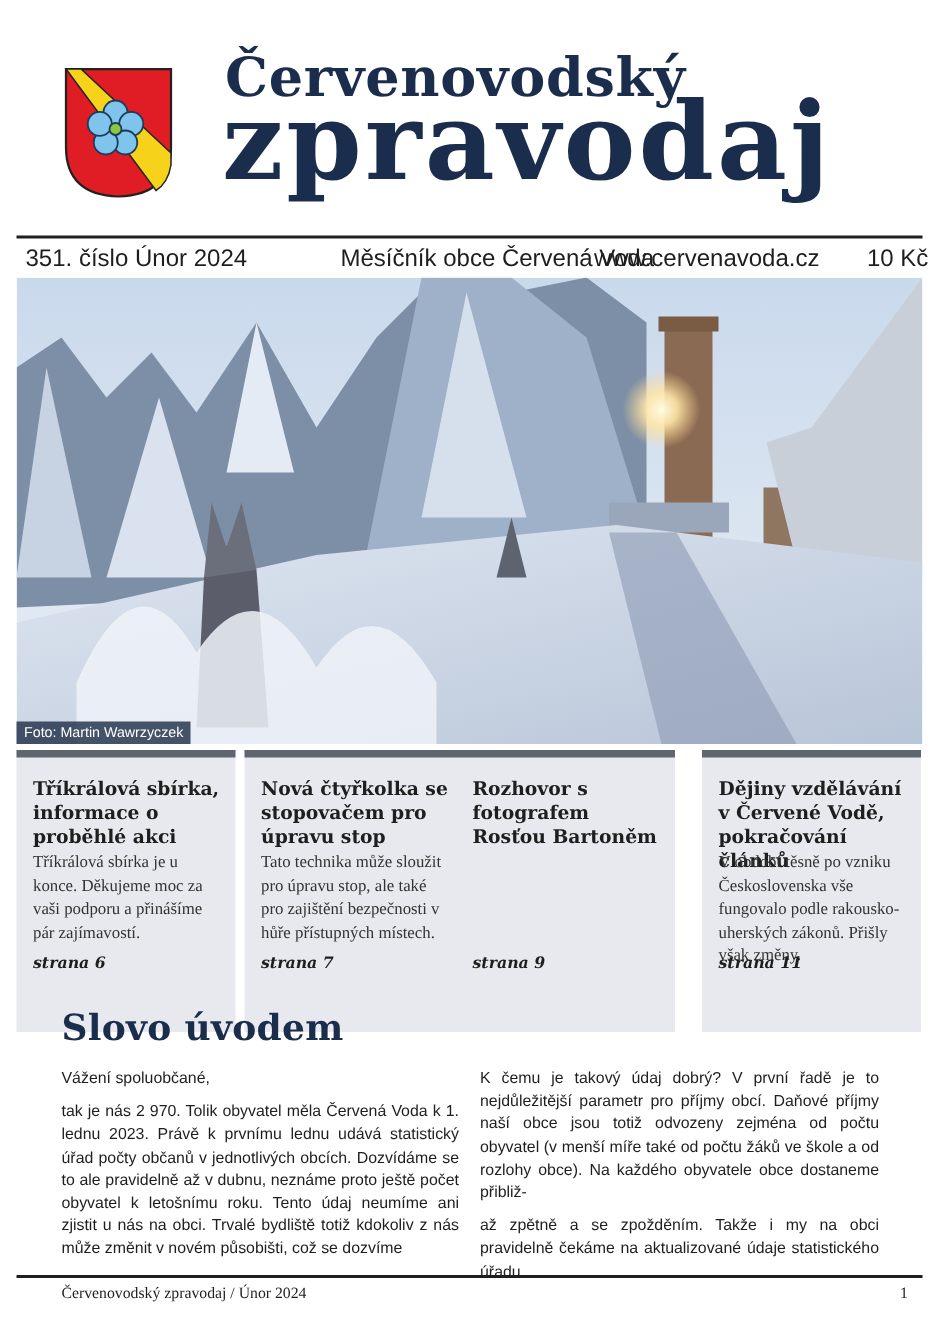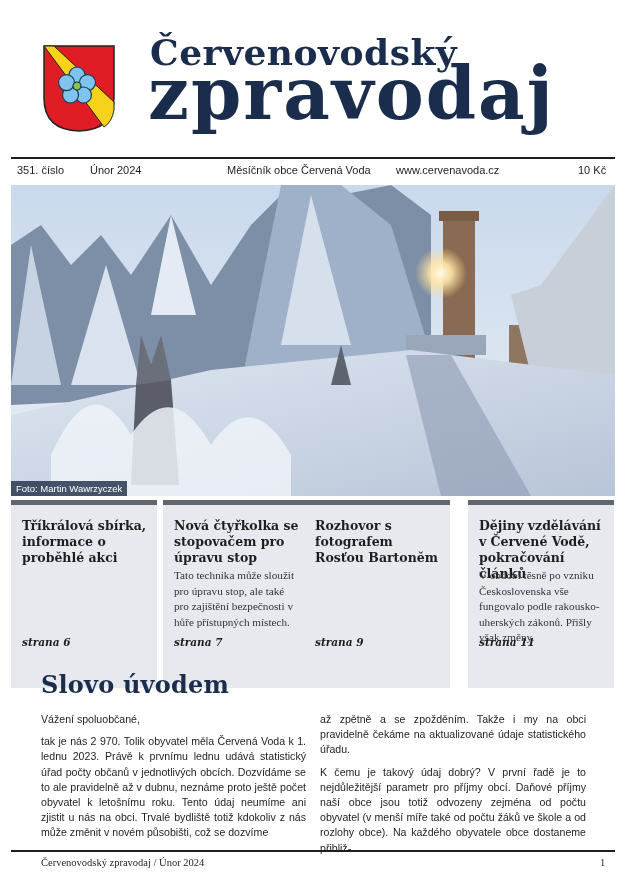--- a/index.html
+++ b/index.html
@@ -7,21 +7,21 @@
   body { position: relative; font-family: "Liberation Sans", sans-serif; color: #1e1e1e; }
 
   .masthead { position: absolute; left: 0; top: 0; width: 628px; height: 158px; padding-left: 38px; }
   .crest { position: absolute; left: 42px; top: 44px; width: 74px; height: 88px; }
   .title1 { position: absolute; left: 150px; top: 34px; font-family: "DejaVu Serif", serif; font-weight: bold;
             font-size: 36px; color: #1b2d4c; letter-spacing: 0.5px; line-height: 1; }
   .title2 { position: absolute; left: 148px; top: 58px; font-family: "DejaVu Serif", serif; font-weight: bold;
             font-size: 72px; color: #1b2d4c; letter-spacing: 2px; line-height: 1; }
 
   .rule-top { position: absolute; left: 11px; top: 157px; width: 604px; height: 2px; background: #1e1e1e; }
-  .infobar { position: absolute; left: 0; top: 160px; width: 628px; height: 22px; font-size: 11px; color: #1e1e1e; text-align: center; }
+  .infobar { position: absolute; left: 0; top: 160px; width: 628px; height: 22px; font-size: 16px; color: #1e1e1e; text-align: center; }
   .infobar span { position: absolute; top: 4px; white-space: nowrap; }
 
   .photo { position: absolute; left: 11px; top: 185px; width: 604px; height: 311px; overflow: hidden; }
   .photo svg { display: block; }
   .caption { position: absolute; left: 11px; top: 481px; background: rgba(40,55,80,0.85); color: #fff;
              font-size: 9.5px; padding: 2px 5px; white-space: nowrap; }
 
   .card { position: absolute; top: 500px; height: 188px; background: #e8e9ee; }
   .card .bar { position: absolute; left: 0; top: 0; width: 100%; height: 5px; background: #5f666e; }
   .card h3 { position: absolute; left: 11px; top: 18px; right: 8px; font-family: "DejaVu Serif", serif; font-weight: bold;
@@ -107,20 +107,21 @@
     <path d="M125,200 L130,150 L140,180 L150,150 L160,195 Z" fill="#6b6f7c"></path>
     <path d="M320,200 L330,160 L340,200 Z" fill="#5e6370"></path>
     <path d="M40,270 Q80,180 120,250 Q160,190 200,260 Q240,200 280,270 L280,311 L40,311 Z" fill="#eef2f8" opacity="0.85"></path>
   </svg>
 </div>
 <div class="caption">Foto: Martin Wawrzyczek</div>
 
 <div class="card" style="left:11px; width:146px;">
   <div class="bar"></div>
   <h3>Tříkrálová sbírka, informace o proběhlé akci</h3>
+  <p>Tříkrálová sbírka je u konce. Děkujeme moc za vaši podporu a přinášíme pár zajímavostí.</p>
   <div class="page">strana 6</div>
 </div>
 <div class="card" style="left:163px; width:146px;padding-left:22px;">
   <div class="bar"></div>
   <h3>Nová čtyřkolka se stopovačem pro úpravu stop</h3>
   <p>Tato technika může sloužit pro úpravu stop, ale také pro zajištění bezpečnosti v hůře přístupných místech.</p>
   <div class="page">strana 7</div>
 </div>
 <div class="card" style="left:304px; width:146px;">
   <div class="bar"></div>
@@ -134,19 +135,19 @@
   <div class="page">strana 11</div>
 </div>
 
 <div class="section-title">Slovo úvodem</div>
 
 <div class="col col-left">
   <p>Vážení spoluobčané,</p>
   <p>tak je nás 2 970. Tolik obyvatel měla Červená Voda k 1. lednu 2023. Právě k prvnímu lednu udává statistický úřad počty občanů v jednotlivých obcích. Dozvídáme se to ale pravidelně až v dubnu, neznáme proto ještě počet obyvatel k letošnímu roku. Tento údaj neumíme ani zjistit u nás na obci. Trvalé bydliště totiž kdokoliv z nás může změnit v novém působišti, což se dozvíme</p>
 </div>
 <div class="col col-right">
+  <p>K čemu je takový údaj dobrý? V první řadě je to nejdůležitější parametr pro příjmy obcí. Daňové příjmy naší obce jsou totiž odvozeny zejména od počtu obyvatel (v menší míře také od počtu žáků ve škole a od rozlohy obce). Na každého obyvatele obce dostaneme přibliž-</p>
   <p>až zpětně a se zpožděním. Takže i my na obci pravidelně čekáme na aktualizované údaje statistického úřadu.</p>
-  <p>K čemu je takový údaj dobrý? V první řadě je to nejdůležitější parametr pro příjmy obcí. Daňové příjmy naší obce jsou totiž odvozeny zejména od počtu obyvatel (v menší míře také od počtu žáků ve škole a od rozlohy obce). Na každého obyvatele obce dostaneme přibliž-</p>
 </div>
 
 <div class="rule-bottom"></div>
 <div class="footer-left">Červenovodský zpravodaj / Únor 2024</div>
 <div class="footer-right">1</div>
 
 </body></html>

